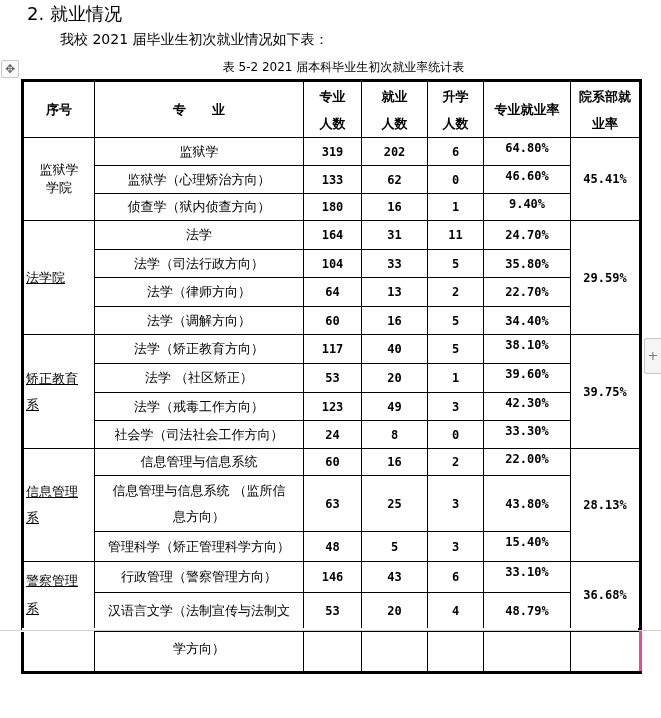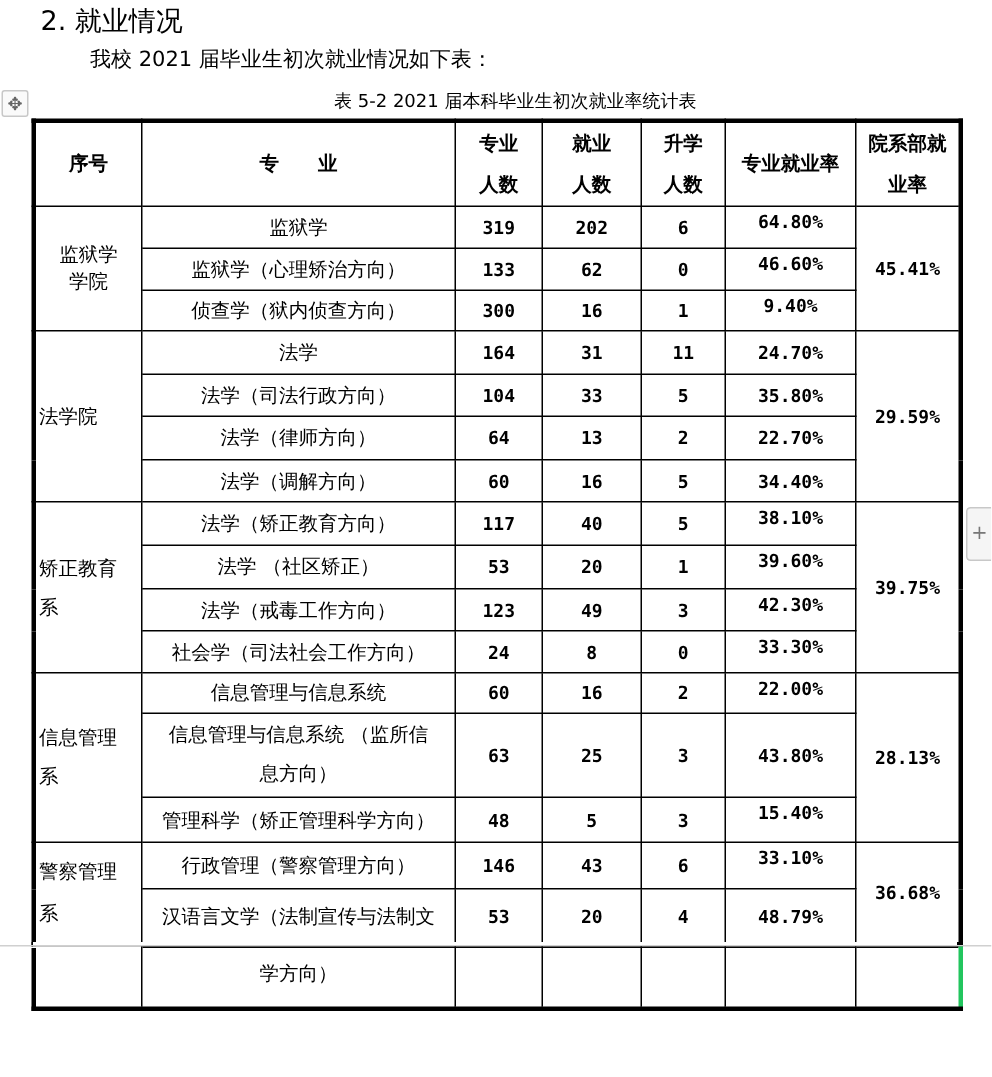--- a/index.html
+++ b/index.html
@@ -17,21 +17,21 @@
              border: 1px solid #c8c8c8; border-right: none; border-radius: 3px 0 0 3px;
              background: #f5f5f5; color: #777; font-size: 13px; line-height: 34px; text-align: center; }
   .page-break { position: absolute; left: 0; top: 630px; width: 661px; height: 1px; background: #d0d0d0; }
   .page-gap { position: absolute; left: 22px; width: 616px; top: 628px; height: 3px; background: #fff; }
 
   table.tbl { position: absolute; border-collapse: collapse; table-layout: fixed;
               left: 21px; width: 618px; font-size: 13px; }
   table.tbl td { border: 1px solid #000; padding: 0 2px; text-align: center; vertical-align: middle; }
   table.tbl .num { font-family: "DejaVu Sans Mono", "Liberation Mono", monospace; font-size: 12px; font-weight: bold; }
   table.tbl .hdr { font-weight: bold; line-height: 27px; }
-  table.tbl .left { text-align: left; }
+  table.tbl .left { text-align: left; text-decoration: underline; }
   table.tbl .rate { vertical-align: top; padding-top: 3px; }
   .thick-top td { border-top: 3px solid #000; }
   .outer { border: 3px solid #000; }
   #t1 { top: 79px; }
   #t2 { top: 631px; }
 </style>
 </head>
 <body>
 
 <div class="heading">2. 就业情况</div>
@@ -86,21 +86,21 @@
   </tr>
   <tr style="height:28px">
     <td>监狱学（心理矫治方向）</td>
     <td class="num">133</td>
     <td class="num">62</td>
     <td class="num">0</td>
     <td class="num rate">46.60%</td>
   </tr>
   <tr style="height:27px">
     <td>侦查学（狱内侦查方向）</td>
-    <td class="num">300</td>
+    <td class="num">180</td>
     <td class="num">16</td>
     <td class="num">1</td>
     <td class="num rate">9.40%</td>
   </tr>
 
   <tr class="thick-top" style="height:29px">
     <td rowspan="4" class="left">法学院</td>
     <td>法学</td>
     <td class="num">164</td>
     <td class="num">31</td>
@@ -212,21 +212,21 @@
     <td class="num" style="border-bottom:none">20</td>
     <td class="num" style="border-bottom:none">4</td>
     <td class="num" style="border-bottom:none">48.79%</td>
   </tr>
 </tbody>
   </table>
 
 <div class="page-gap"></div>
 <div class="page-break"></div>
 
-<table class="tbl" id="t2" style="border-left:3px solid #000;border-right:3px solid #22c55e;border-bottom:3px solid #000;">
+<table class="tbl" id="t2" style="border-left:3px solid #000;border-right:3px solid #ec4899;border-bottom:3px solid #000;">
   <colgroup>
     <col style="width:72px">
       <col style="width:209px">
       <col style="width:58px">
       <col style="width:66px">
     <col style="width:56px">
       <col style="width:87px">
       <col style="width:70px">
   </colgroup>
   <tbody>

